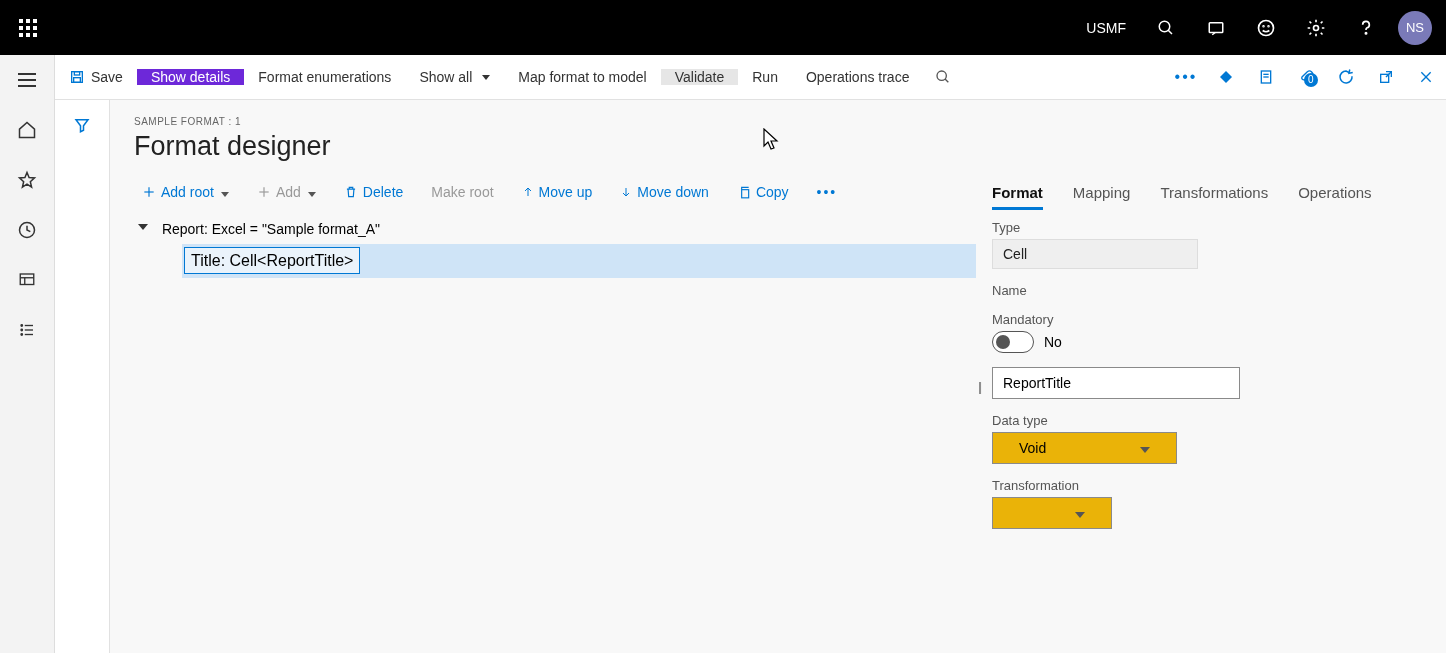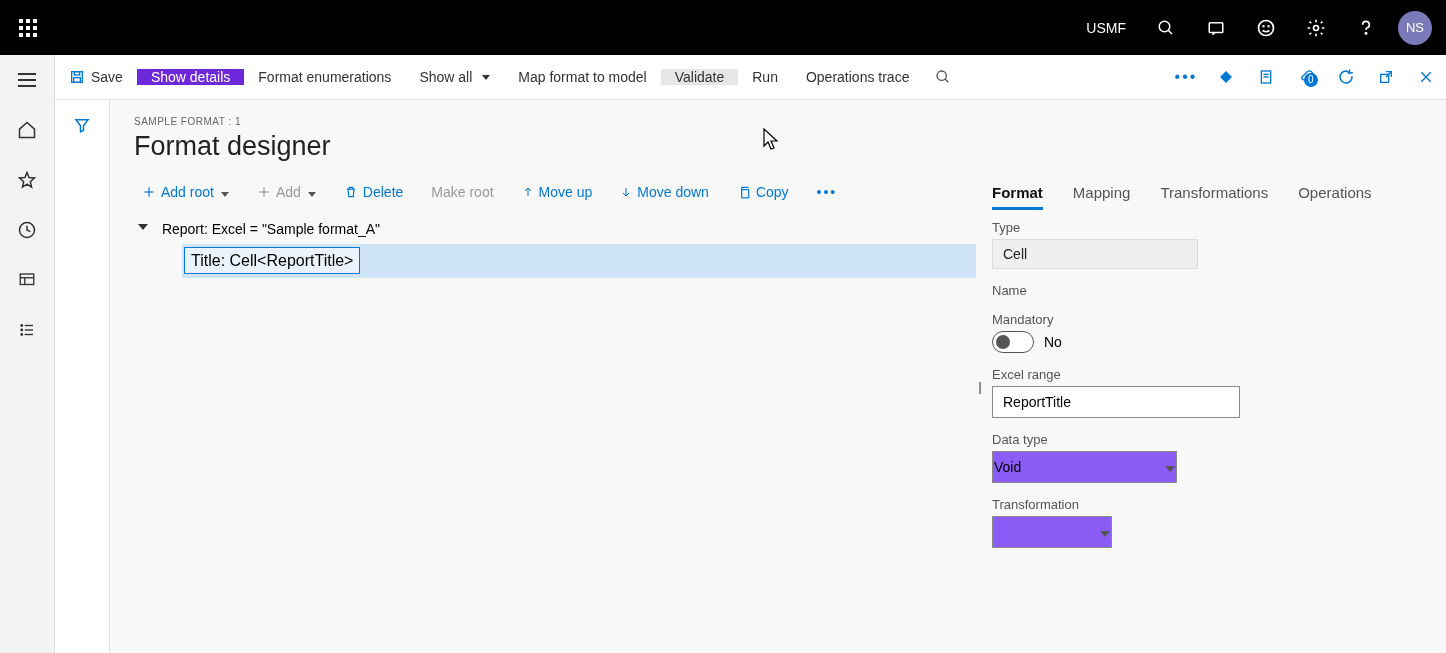--- a/index.html
+++ b/index.html
@@ -290,24 +290,24 @@
     }
     .text-input {
       font-size: 14px;
       padding: 7px 10px;
       border: 1px solid #8a8a8a;
       width: 248px;
       background: #fff;
     }
     .select-input {
       font-size: 14px;
-      padding: 7px 1px;
+      padding: 7px 26px;
       border: 1px solid #8a8a8a;
       width: 185px;
-      background: #8b5cf6;
+      background: #eab308;
       display: flex;
       justify-content: space-between;
       align-items: center;
     }
     .select-input.small { width: 120px; }
     .select-chev::after {
       content: '';
       display: inline-block;
       width: 0; height: 0;
       border-left: 5px solid transparent;
@@ -625,21 +625,20 @@
 
             <div class="form-group">
               <div class="form-label">Mandatory</div>
               <div class="toggle-row">
                 <div class="toggle"></div>
                 <span style="font-size:14px;">No</span>
               </div>
             </div>
 
             <div class="form-group">
-              <div class="form-label">Excel range</div>
               <input class="text-input" value="ReportTitle" style="">
             </div>
 
             <div class="form-group">
               <div class="form-label">Data type</div>
               <div class="select-input">
                 <span>Void</span>
                 <span class="select-chev"></span>
               </div>
             </div>

